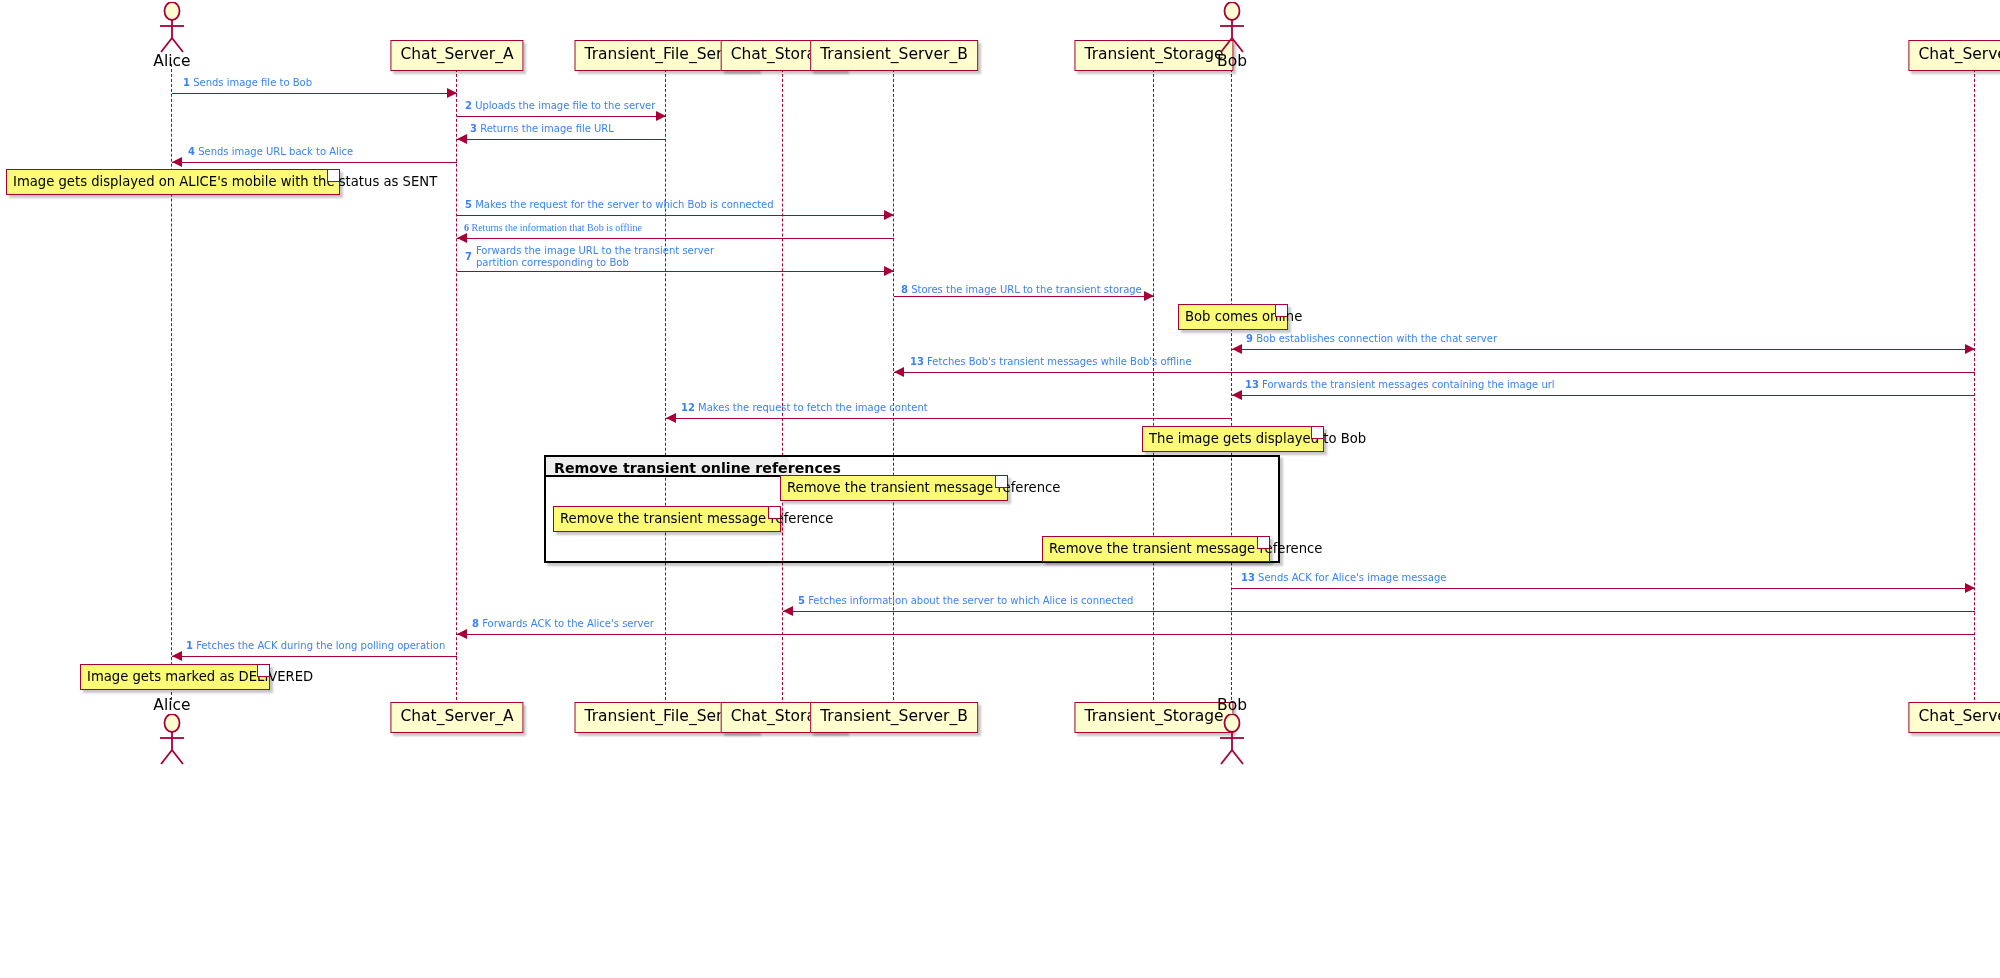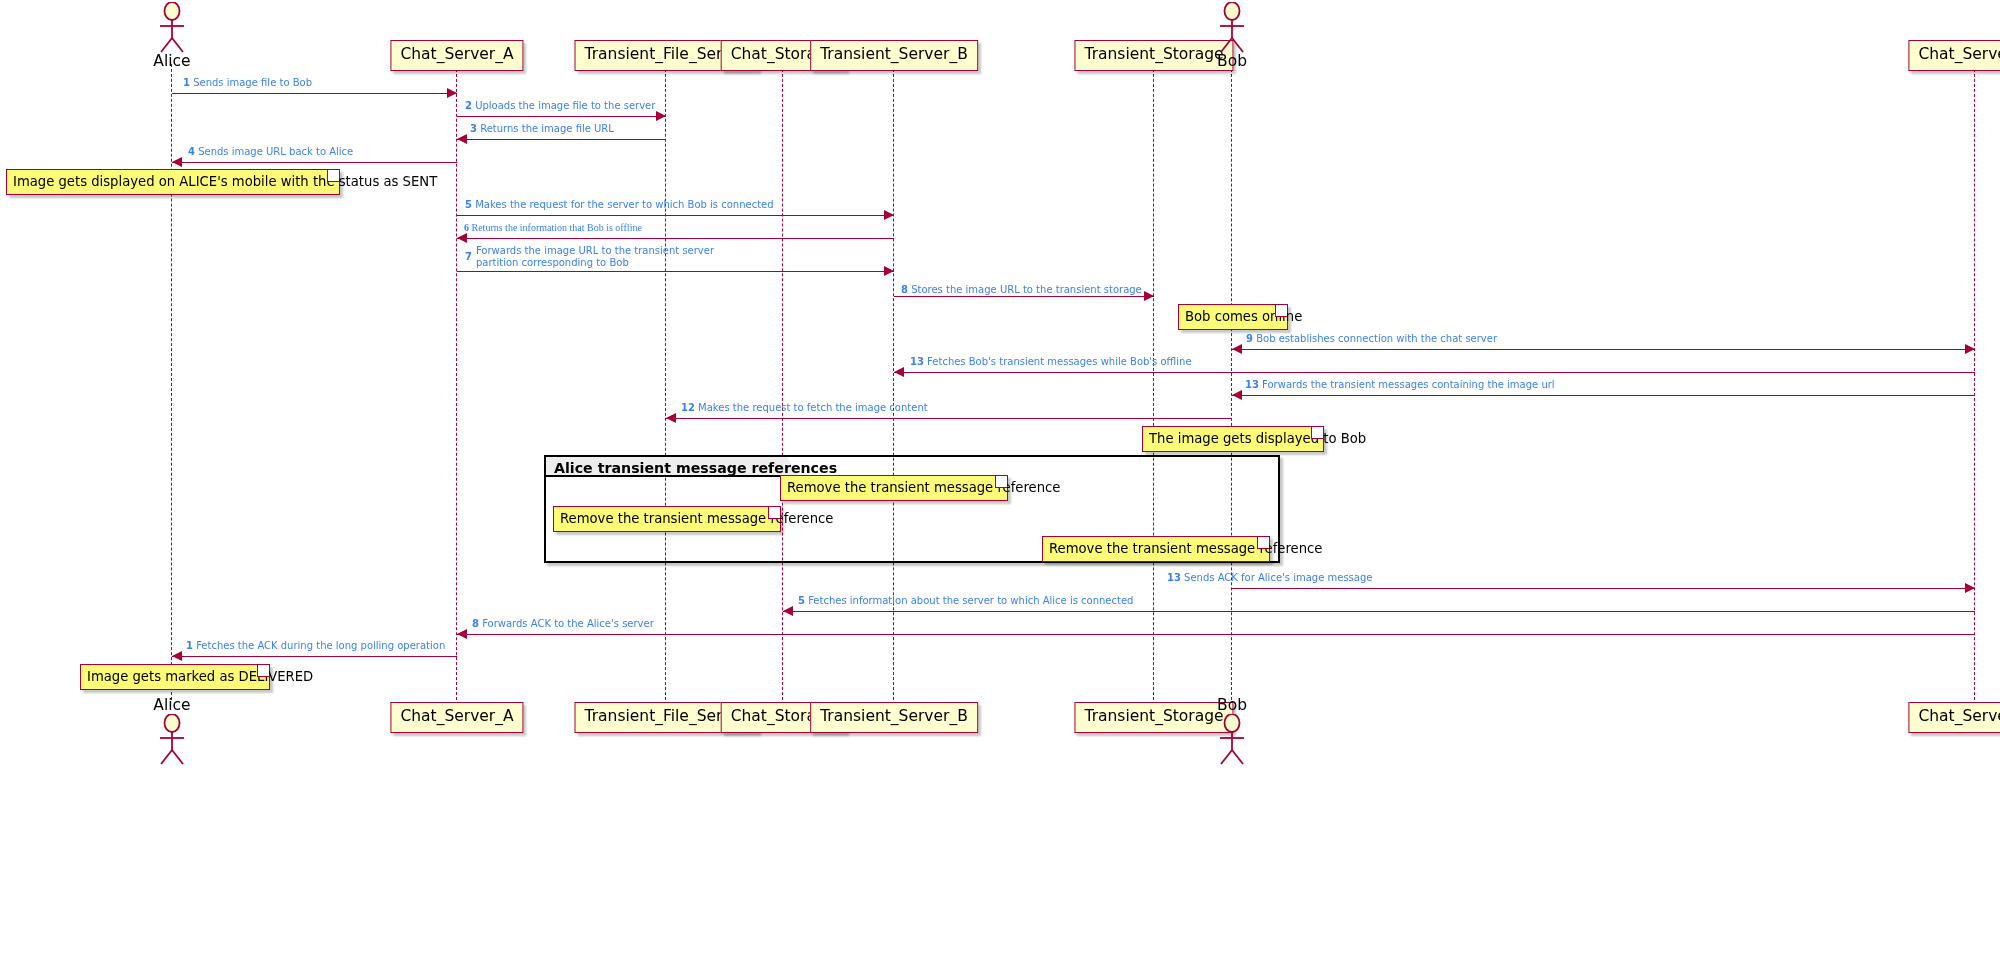--- a/index.html
+++ b/index.html
@@ -196,34 +196,34 @@
     <div class="arrowhead left" style="top: 366.5px; left: 894px;"></div>
     <div class="msglabel" style="left: 910px; top: 356px;"><span class="num">13</span> Fetches Bob's transient messages while Bob's offline</div>
     <div class="msg" style="left: 1232px; top: 395px; width: 743px;"></div>
     <div class="arrowhead left" style="top: 389.5px; left: 1232px;"></div>
     <div class="msglabel" style="left: 1245px; top: 379px;"><span class="num">13</span> Forwards the transient messages containing the image url</div>
     <div class="msg" style="left: 666px; top: 418px; width: 566px;"></div>
     <div class="arrowhead left" style="top: 412.5px; left: 666px;"></div>
     <div class="msglabel" style="left: 681px; top: 402px;"><span class="num">12</span> Makes the request to fetch the image content</div>
     <div class="msg" style="left: 1232px; top: 588px; width: 743px;"></div>
     <div class="arrowhead right" style="top: 582.5px; left: 1965px;"></div>
-    <div class="msglabel" style="left: 1167px; top: 572px;"><span class="num">13</span> Sends ACK for Alice's image message</div>
+    <div class="msglabel" style="left: 1241px; top: 572px;"><span class="num">13</span> Sends ACK for Alice's image message</div>
     <div class="msg" style="left: 783px; top: 611px; width: 1192px;"></div>
     <div class="arrowhead left" style="top: 605.5px; left: 783px;"></div>
     <div class="msglabel" style="left: 798px; top: 595px;"><span class="num">5</span> Fetches information about the server to which Alice is connected</div>
     <div class="msg" style="left: 457px; top: 634px; width: 1518px;"></div>
     <div class="arrowhead left" style="top: 628.5px; left: 457px;"></div>
     <div class="msglabel" style="left: 472px; top: 618px;"><span class="num">8</span> Forwards ACK to the Alice's server</div>
     <div class="msg" style="left: 172px; top: 656px; width: 285px;"></div>
     <div class="arrowhead left" style="top: 650.5px; left: 172px;"></div>
     <div class="msglabel" style="left: 186px; top: 640px;"><span class="num">1</span> Fetches the ACK during the long polling operation</div>
     <div class="group" style="left: 544px; top: 455px; width: 736px; height: 108px;"></div>
     <div class="group-tab" style="left: 546px; top: 457px; width: 254px;"></div>
     <div style="position: absolute; left: 787px; top: 457px; width: 0px; height: 0px; border-left: 13px solid transparent; border-top: 21px solid rgb(255, 255, 255);"></div>
-    <div class="group-title" style="left: 554px; top: 460px;">Alice transient message references</div>
+    <div class="group-title" style="left: 554px; top: 460px;">Remove transient online references</div>
     <div class="note" style="left: 6px; top: 169px; width: 334px;"><span>Image gets displayed on ALICE's mobile with the status as SENT</span><div class="fold"></div></div>
     <div class="note" style="left: 1178px; top: 304px; width: 110px;"><span>Bob comes online</span><div class="fold"></div></div>
     <div class="note" style="left: 1142px; top: 426px; width: 182px;"><span>The image gets displayed to Bob</span><div class="fold"></div></div>
     <div class="note" style="left: 780px; top: 475px; width: 228px;"><span>Remove the transient message reference</span><div class="fold"></div></div>
     <div class="note" style="left: 553px; top: 506px; width: 228px;"><span>Remove the transient message reference</span><div class="fold"></div></div>
     <div class="note" style="left: 1042px; top: 536px; width: 228px;"><span>Remove the transient message reference</span><div class="fold"></div></div>
     <div class="note" style="left: 80px; top: 664px; width: 190px;"><span>Image gets marked as DELIVERED</span><div class="fold"></div></div>
   </div>
 
 </body></html>

